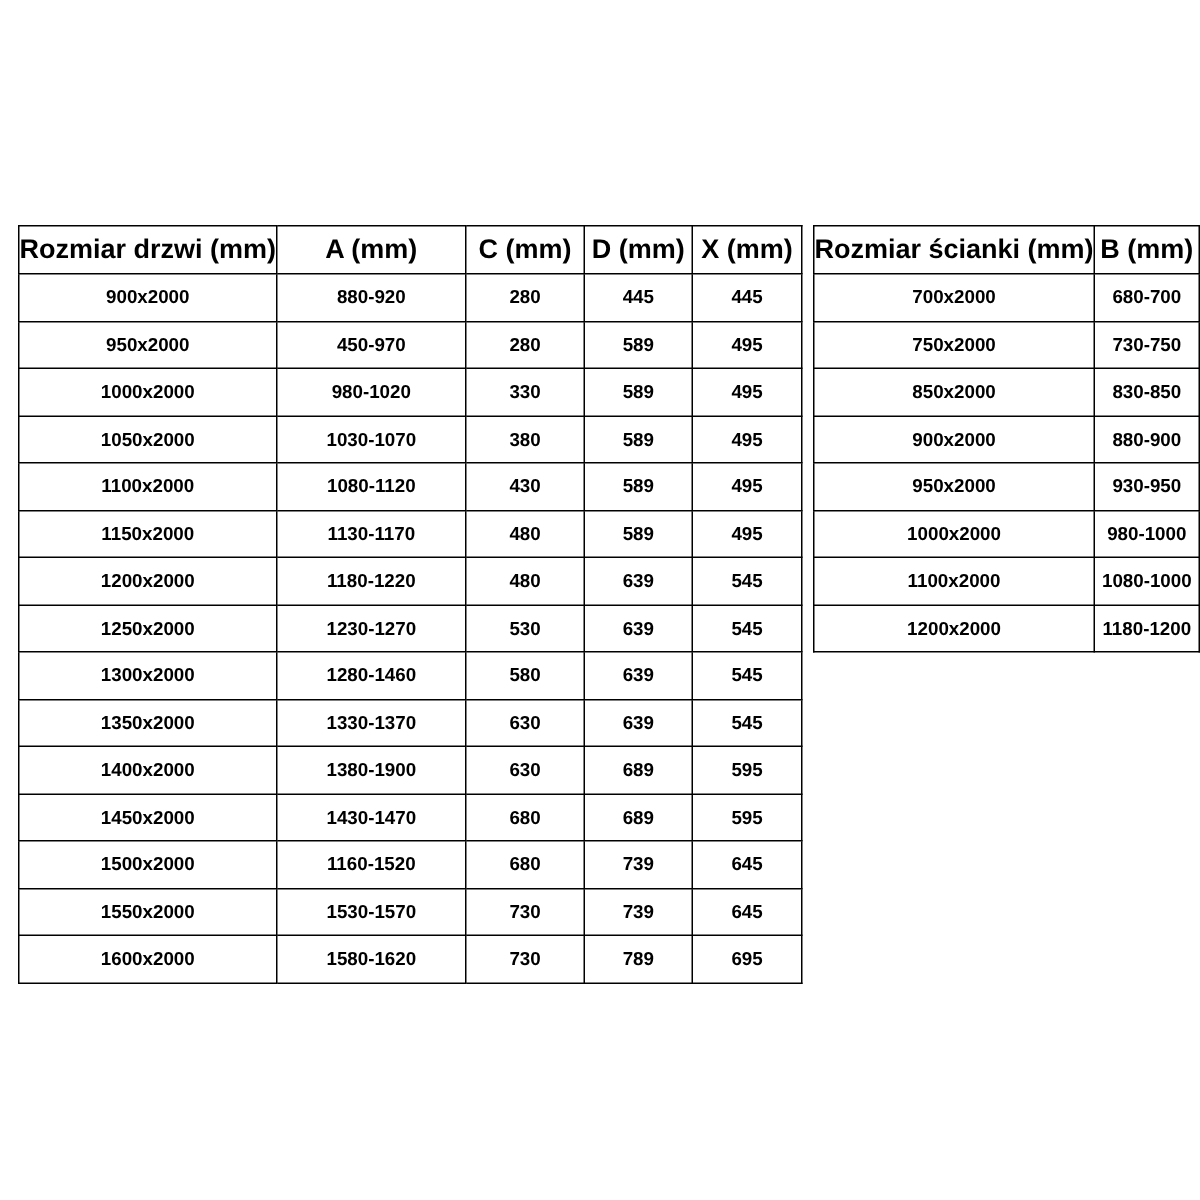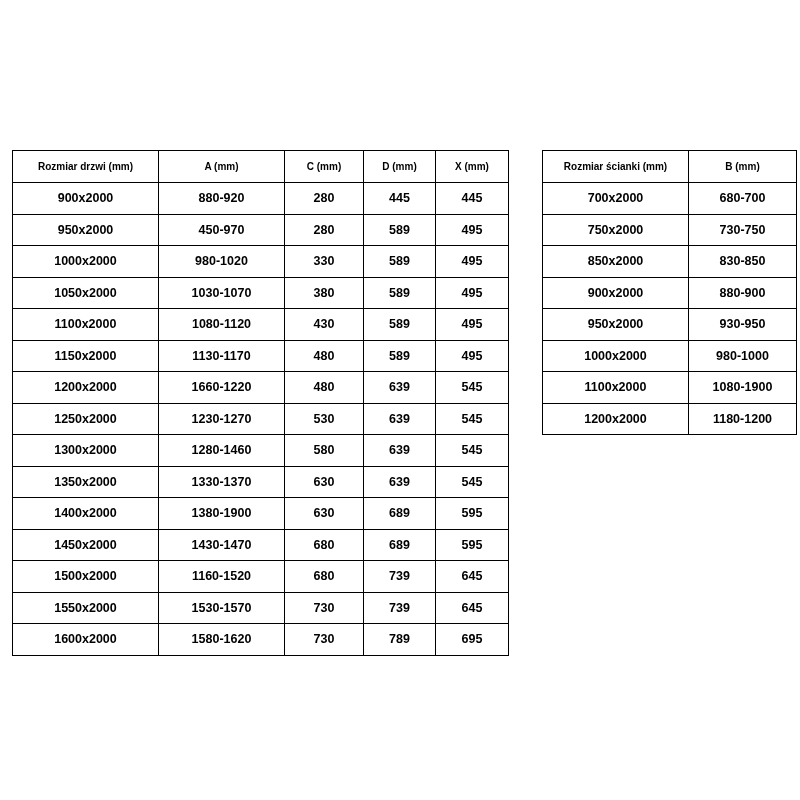--- a/index.html
+++ b/index.html
@@ -41,21 +41,21 @@
     vertical-align: middle;
     padding: 0;
     height: 30.5px;
     font-size: 12.5px;
     font-weight: bold;
     color: #000000;
     white-space: nowrap;
   }
   table.spec thead th {
     height: 31px;
-    font-size: 10px;
+    font-size: 18px;
   }
   
   #doors-table col.c0 { width: 146px; }
   #doors-table col.c1 { width: 126px; }
   #doors-table col.c2 { width: 79px; }
   #doors-table col.c3 { width: 72px; }
   #doors-table col.c4 { width: 73px; }
   
   #walls-table col.w0 { width: 146px; }
   #walls-table col.w1 { width: 108px; }
@@ -121,21 +121,21 @@
         </tr>
         <tr>
           <td>1150x2000</td>
           <td>1130-1170</td>
           <td>480</td>
           <td>589</td>
           <td>495</td>
         </tr>
         <tr>
           <td>1200x2000</td>
-          <td>1660-1220</td>
+          <td>1180-1220</td>
           <td>480</td>
           <td>639</td>
           <td>545</td>
         </tr>
         <tr>
           <td>1250x2000</td>
           <td>1230-1270</td>
           <td>530</td>
           <td>639</td>
           <td>545</td>
@@ -225,21 +225,21 @@
         <tr>
           <td>950x2000</td>
           <td>930-950</td>
         </tr>
         <tr>
           <td>1000x2000</td>
           <td>980-1000</td>
         </tr>
         <tr>
           <td>1100x2000</td>
-          <td>1080-1900</td>
+          <td>1080-1000</td>
         </tr>
         <tr>
           <td>1200x2000</td>
           <td>1180-1200</td>
         </tr>
       </tbody>
     </table>
   </div>
 
 </div>

